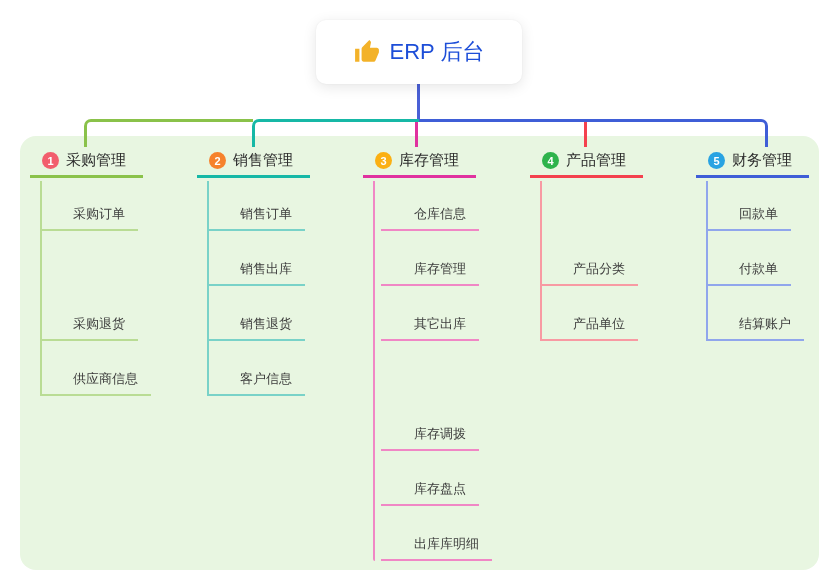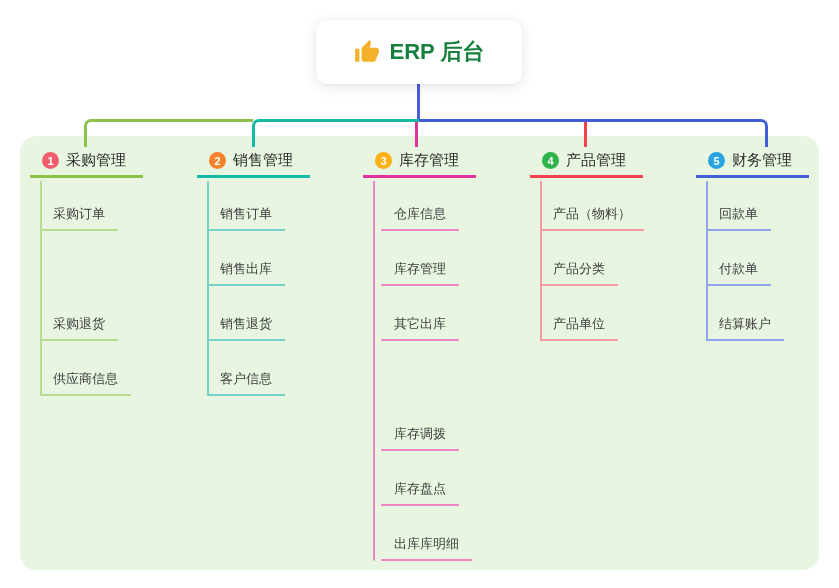--- a/index.html
+++ b/index.html
@@ -4,40 +4,40 @@
 <style>
   html,body{margin:0;padding:0;background:#fff;}
   .stage{position:relative;width:839px;height:588px;background:#ffffff;overflow:hidden;
          font-family:"Liberation Sans","DejaVu Sans",sans-serif;}
   
   .panel{position:absolute;left:20px;top:136px;width:799px;height:434px;border-radius:16px;}
   
   .root-card{position:absolute;left:316px;top:20px;width:206px;height:64px;background:#fff;
              border-radius:10px;box-shadow:0 3px 14px rgba(0,0,0,.10),0 0 2px rgba(0,0,0,.06);
              display:flex;align-items:center;justify-content:center;gap:10px;
-             font-size:22px;font-weight:700;color:#15803d;}
+             font-size:22px;font-weight:400;color:#1d4ed8;}
   .root-card svg{display:block;}
   
   .vline-root{position:absolute;left:417px;top:84px;width:3px;height:38px;}
   .branch{position:absolute;inset:0;pointer-events:none;}
   .branch > *{pointer-events:auto;}
   .elbow{position:absolute;top:119px;height:28px;box-sizing:border-box;}
   .elbow-l{border-top:3px solid var(--line);border-left:3px solid var(--line);border-top-left-radius:7px;}
   .elbow-r{border-top:3px solid var(--line);border-right:3px solid var(--line);border-top-right-radius:7px;}
   .drop{position:absolute;top:122px;width:3px;height:25px;background:var(--line);}
   
   .bnode{position:absolute;top:146px;width:113px;height:32px;box-sizing:border-box;
          display:flex;align-items:center;gap:7px;padding-left:12px;
          border-bottom:3px solid var(--line);font-size:15px;color:#2d2d2d;white-space:nowrap;}
   .badge{flex:0 0 auto;width:17px;height:17px;border-radius:50%;background:var(--badge);
          color:#fff;font-size:11px;font-weight:bold;display:flex;align-items:center;justify-content:center;}
   
   .trunk{position:absolute;top:181px;width:2px;background:var(--childline);border-bottom-left-radius:2px;}
   .child{position:absolute;box-sizing:content-box;font-size:13px;line-height:16px;color:#3d3d3d;
-         padding:0 13px 7px 13px;border-bottom:2px solid var(--childline);white-space:nowrap;}
+         padding:0 13px 7px 33px;border-bottom:2px solid var(--childline);white-space:nowrap;}
   
   .b1 .bnode{left:30px}  .b1 .trunk{left:40px;height:215px}  .b1 .child{left:40px}
   .b2 .bnode{left:197px} .b2 .trunk{left:207px;height:215px} .b2 .child{left:207px}
   .b3 .bnode{left:363px} .b3 .trunk{left:373px;height:380px} .b3 .child{left:381px}
   .b4 .bnode{left:530px} .b4 .trunk{left:540px;height:160px} .b4 .child{left:540px}
   .b5 .bnode{left:696px} .b5 .trunk{left:706px;height:160px} .b5 .child{left:706px}
   .b1 .elbow{left:84px;width:169px}
   .b2 .elbow{left:252px;width:167px}
   .b5 .elbow{left:419px;width:349px}
   .b3 .drop{left:415px}
@@ -94,21 +94,20 @@
     <div class="child r6">出库库明细</div>
   </div>
 
   <div class="branch b4" style="--line: #f4414e; --childline: #f89aa3; --badge: #2eb34c;">
     <div class="drop"></div>
     <div class="trunk"></div>
     <div class="bnode">
       <span class="badge">4</span>
       <span>产品管理</span>
     </div>
-    <div class="child r0">产品（物料）</div>
     <div class="child r1">产品分类</div>
     <div class="child r2">产品单位</div>
   </div>
 
   <div class="branch b5" style="--line: #3f5ed7; --childline: #90a6ec; --badge: #29a3e2;">
     <div class="elbow elbow-r"></div>
     <div class="trunk"></div>
     <div class="bnode">
       <span class="badge">5</span>
       <span>财务管理</span>

